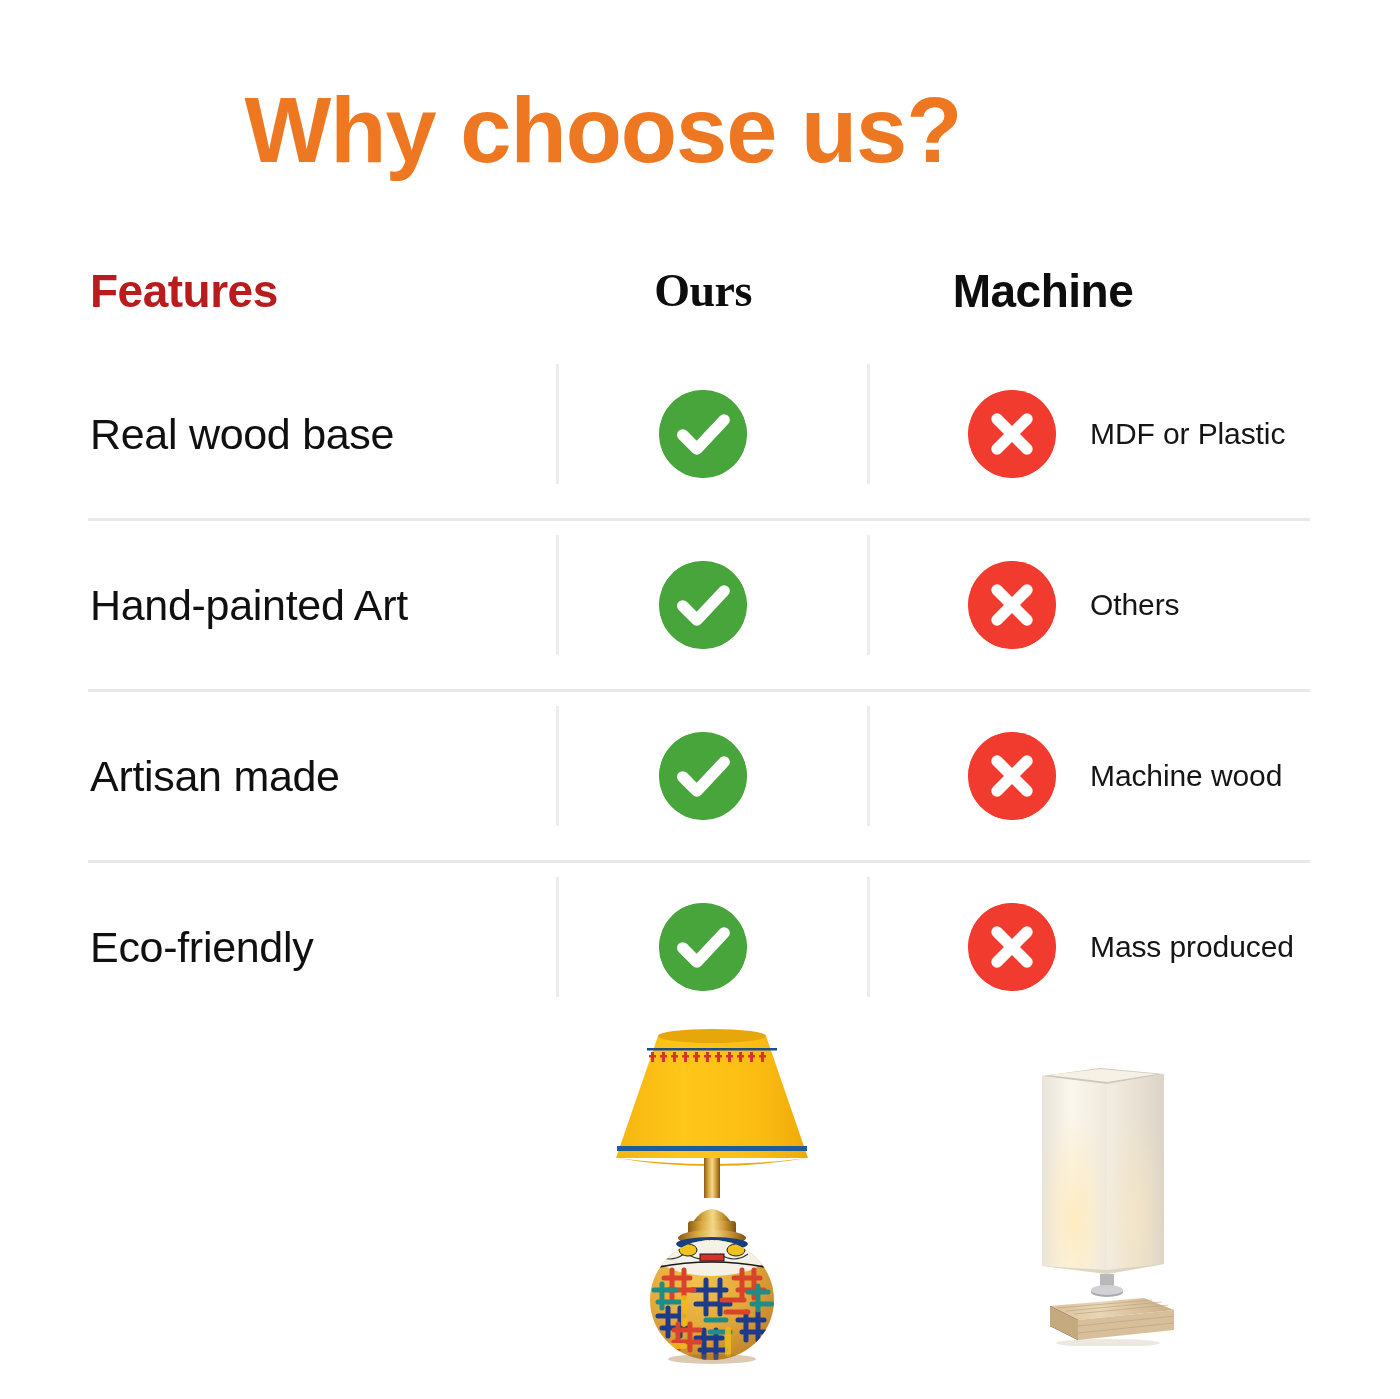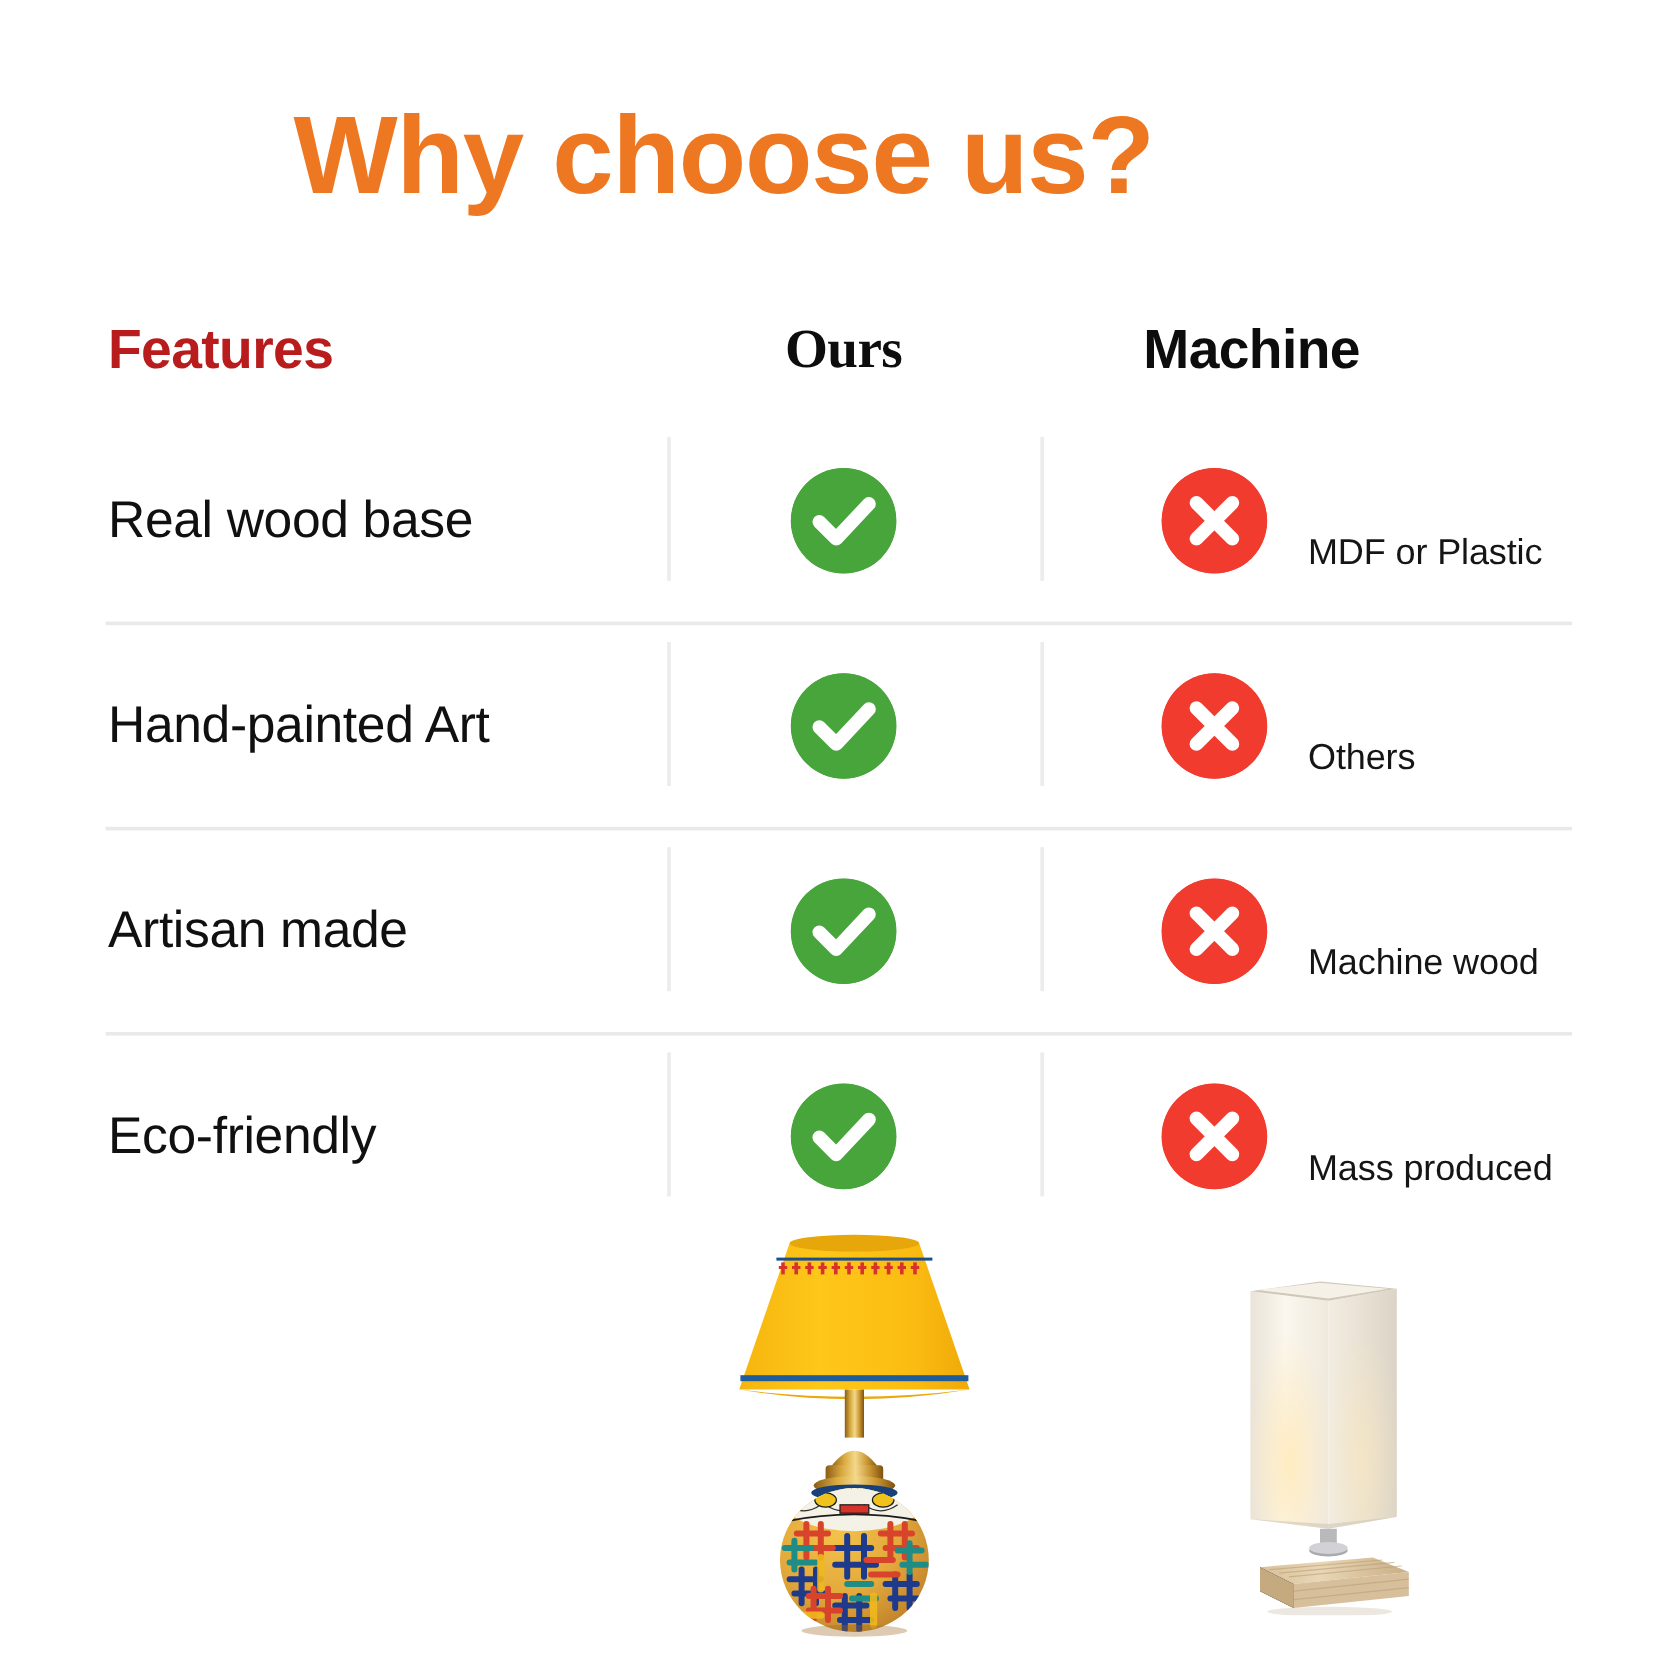--- a/index.html
+++ b/index.html
@@ -121,21 +121,21 @@
     justify-content: center;
     align-items: center;
   }
 
   .others-cell {
     position: absolute;
     left: 880px;
     top: 50%;
     transform: translateY(-50%);
     display: flex;
-    align-items: flex-end;
+    align-items: center;
     gap: 34px;
   }
 
   .badge {
     width: 88px;
     height: 88px;
     border-radius: 50%;
     flex: 0 0 88px;
     display: block;
   }

